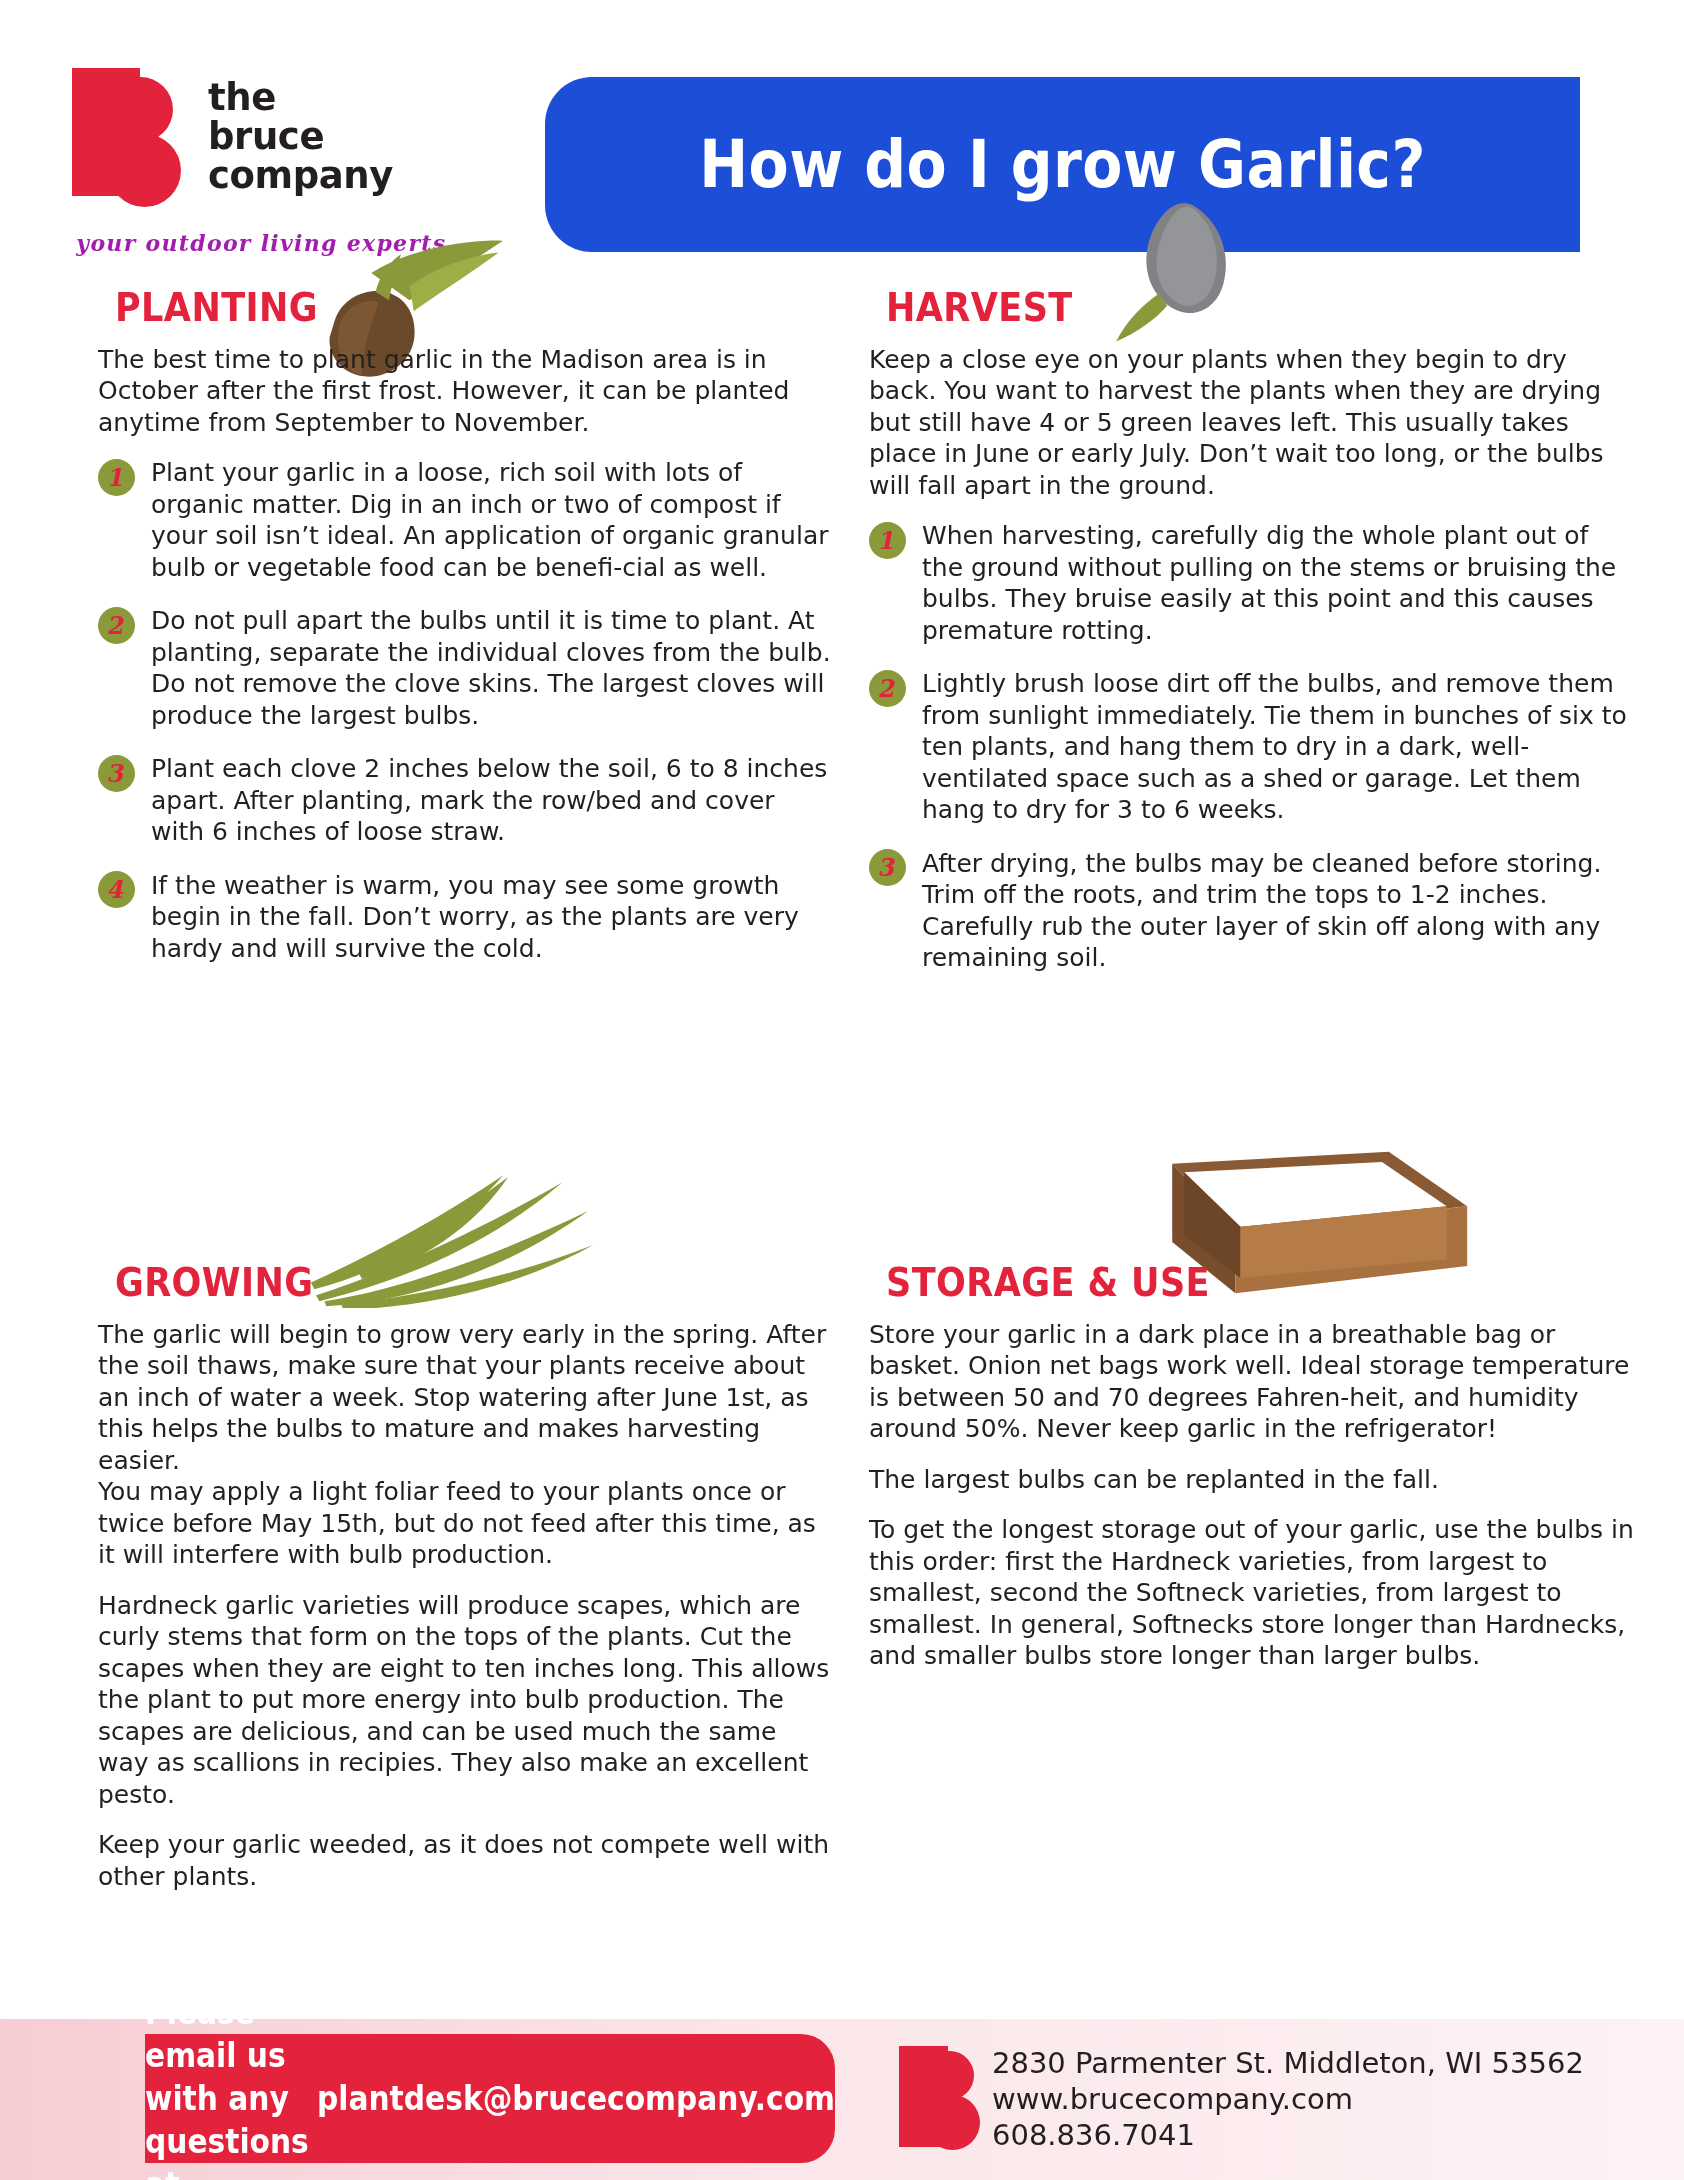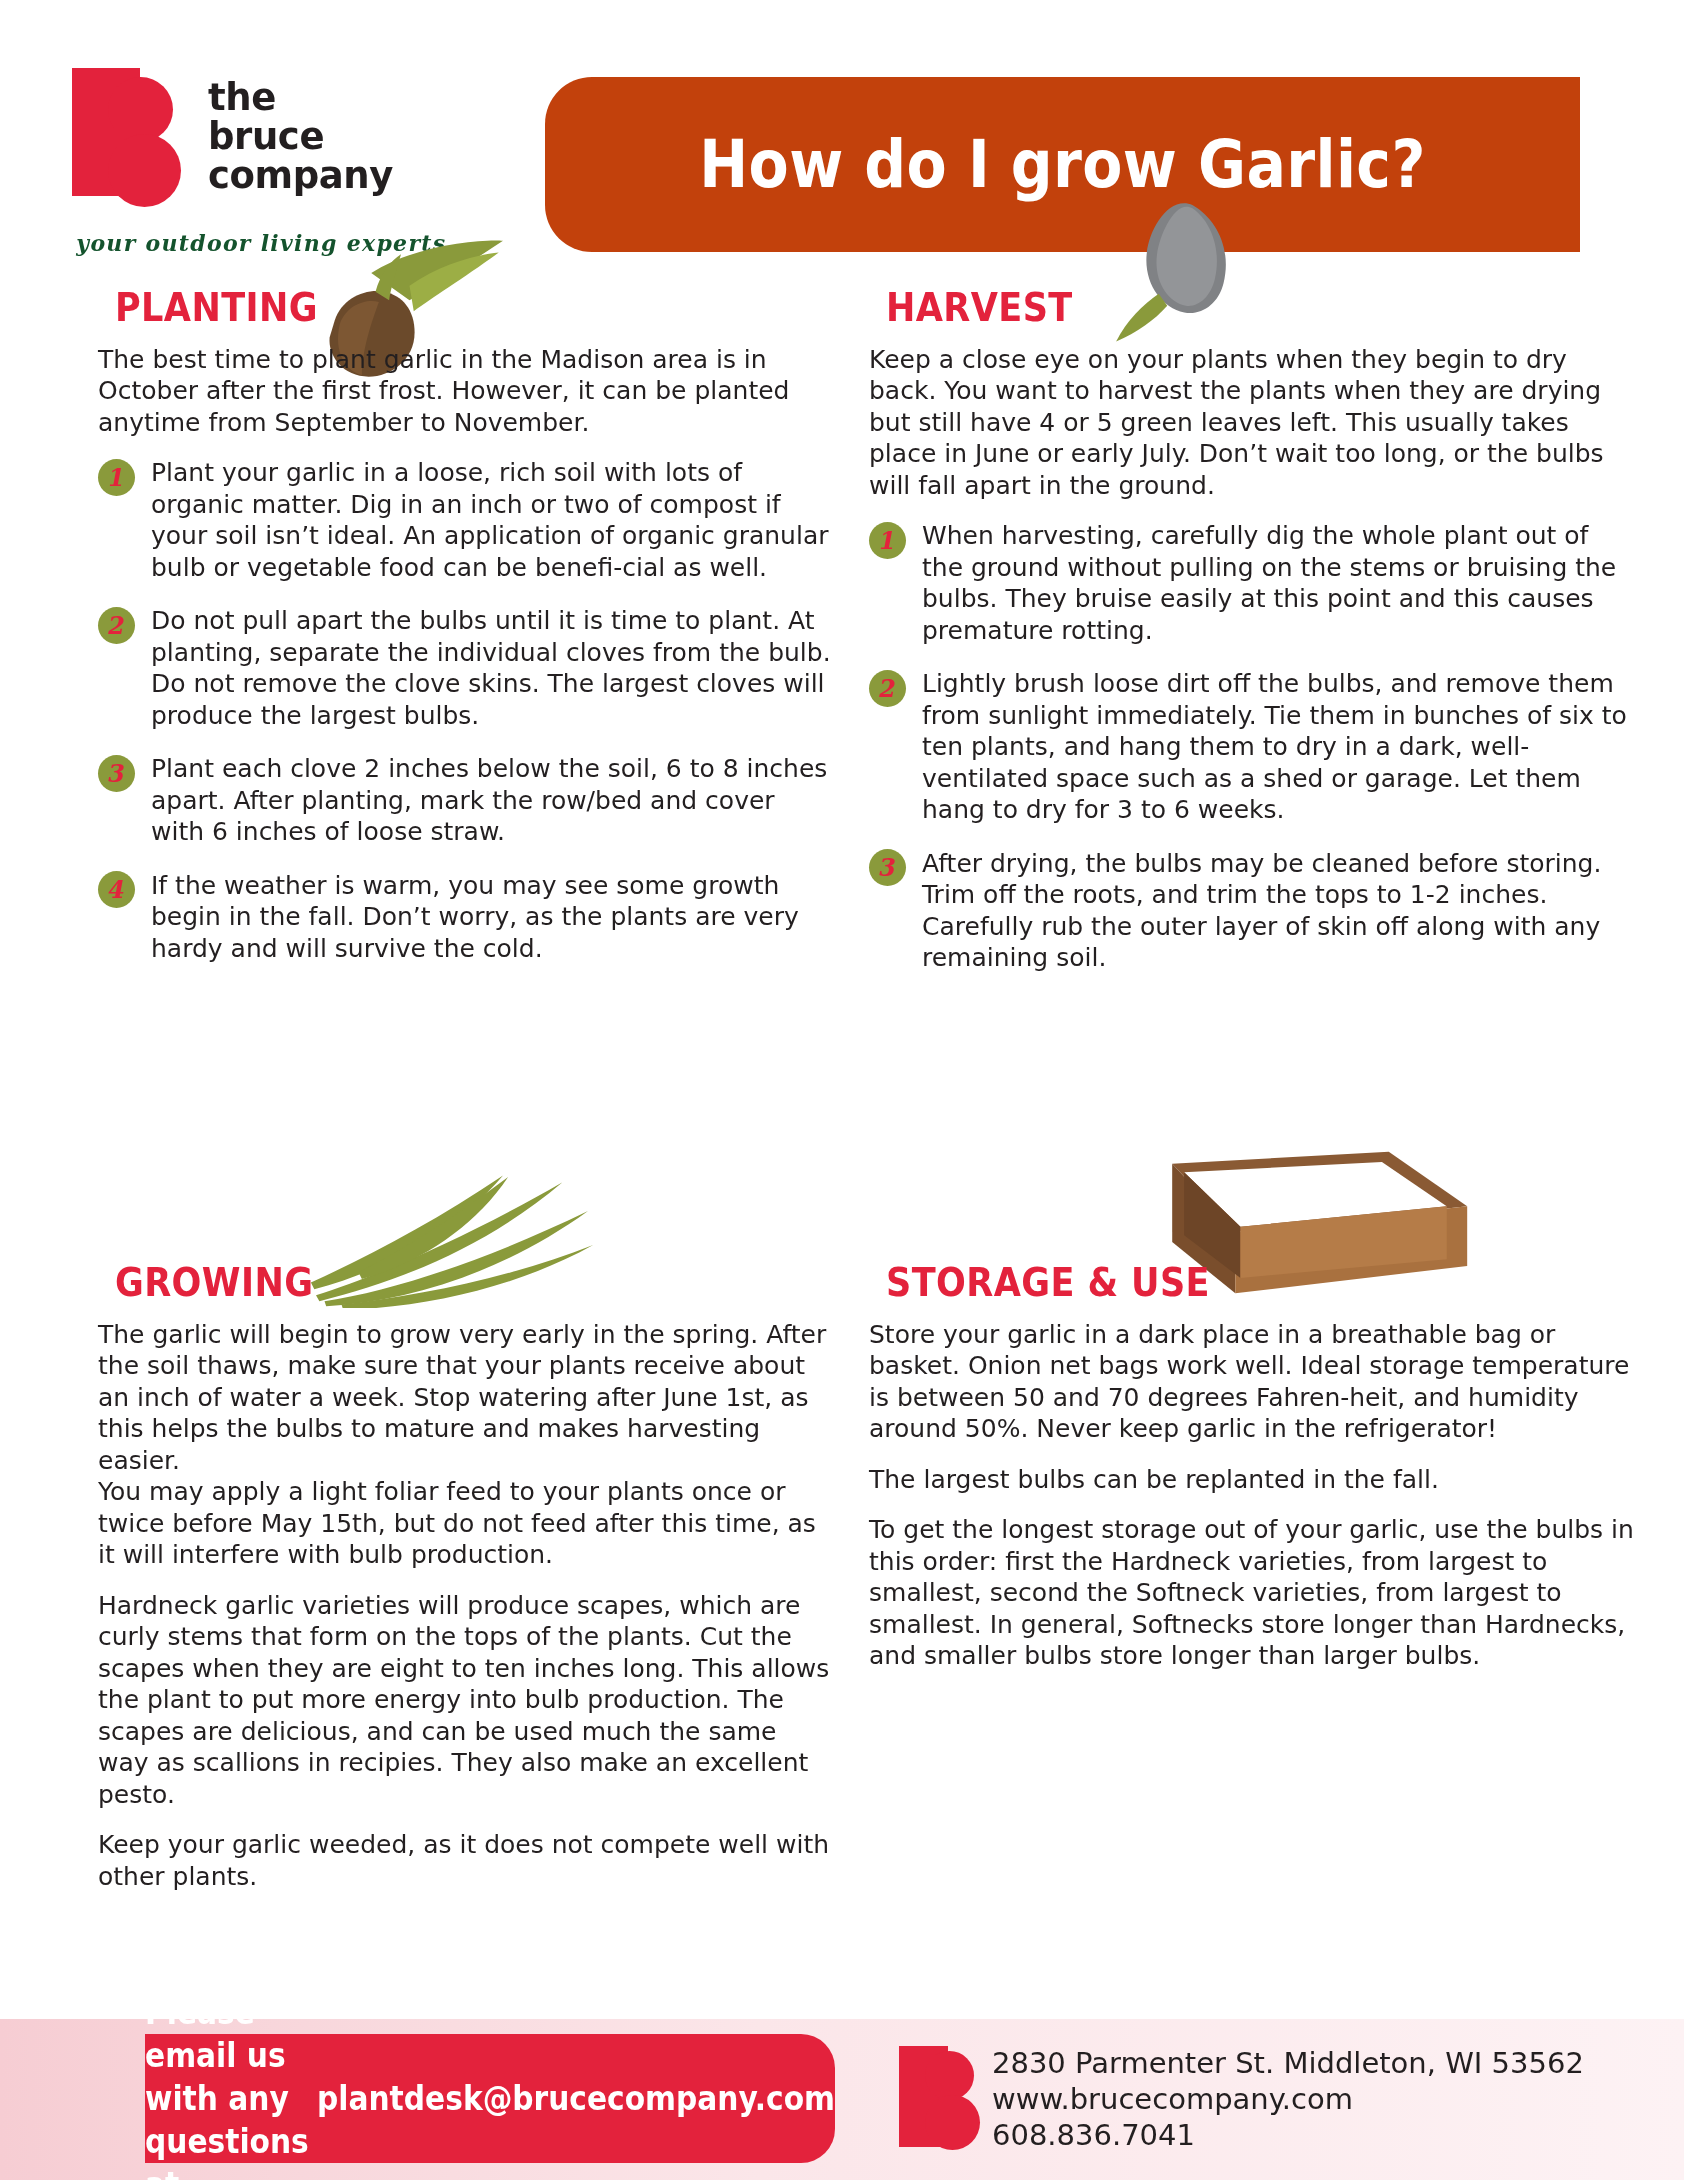--- a/index.html
+++ b/index.html
@@ -75,30 +75,30 @@
   }
   .logo-tag {
     position: absolute;
     left: 4.3px;
     top: 162px;
     font-family: "DejaVu Serif", serif;
     font-style: italic;
     font-weight: bold;
     font-size: 22px;
     letter-spacing: 1.3px;
-    color: #14532d;
+    color: #a21caf;
   }
 
   .title-banner {
     position: absolute;
     left: 545px;
     top: 77px;
     width: 1035px;
     height: 175px;
-    background: #c2410c;
+    background: #1d4ed8;
     border-radius: 47px 0 0 47px;
     display: flex;
     align-items: center;
     justify-content: center;
   }
   .title-banner .title-text {
     color: #ffffff;
     font-family: "DejaVu Sans Condensed", "Liberation Sans Narrow", "Liberation Sans", sans-serif;
     font-size: 65px;
     font-weight: bold;

